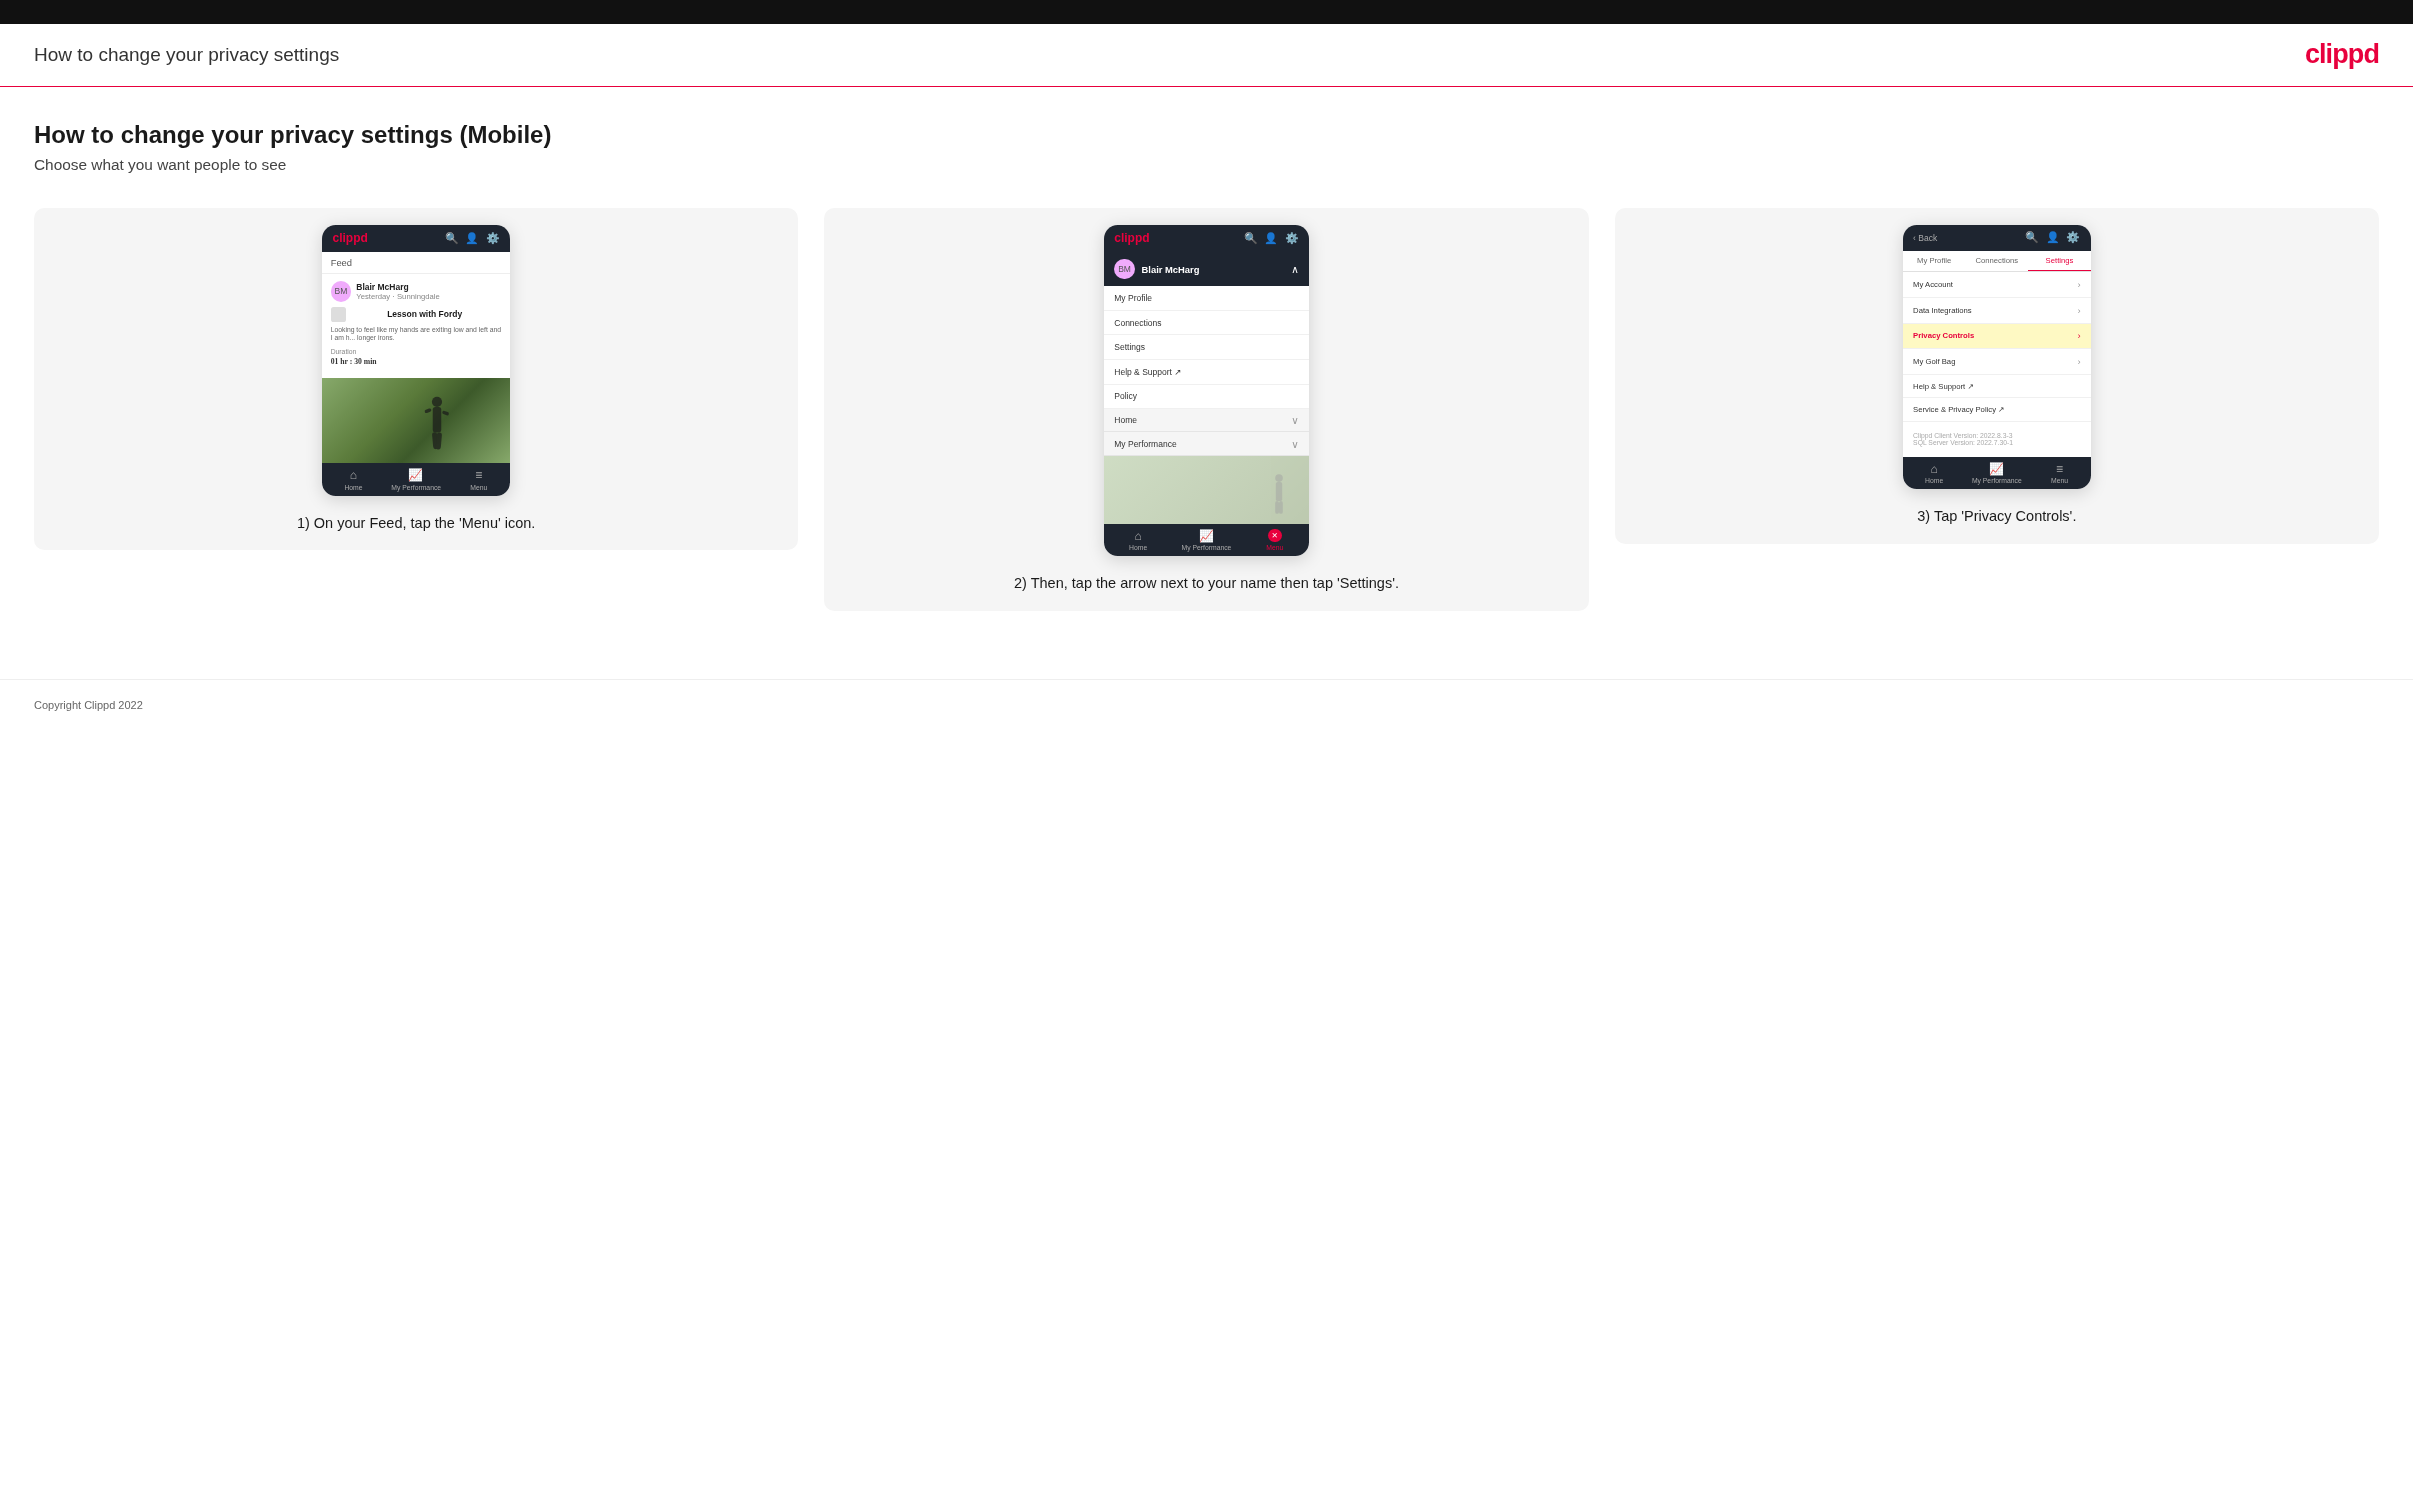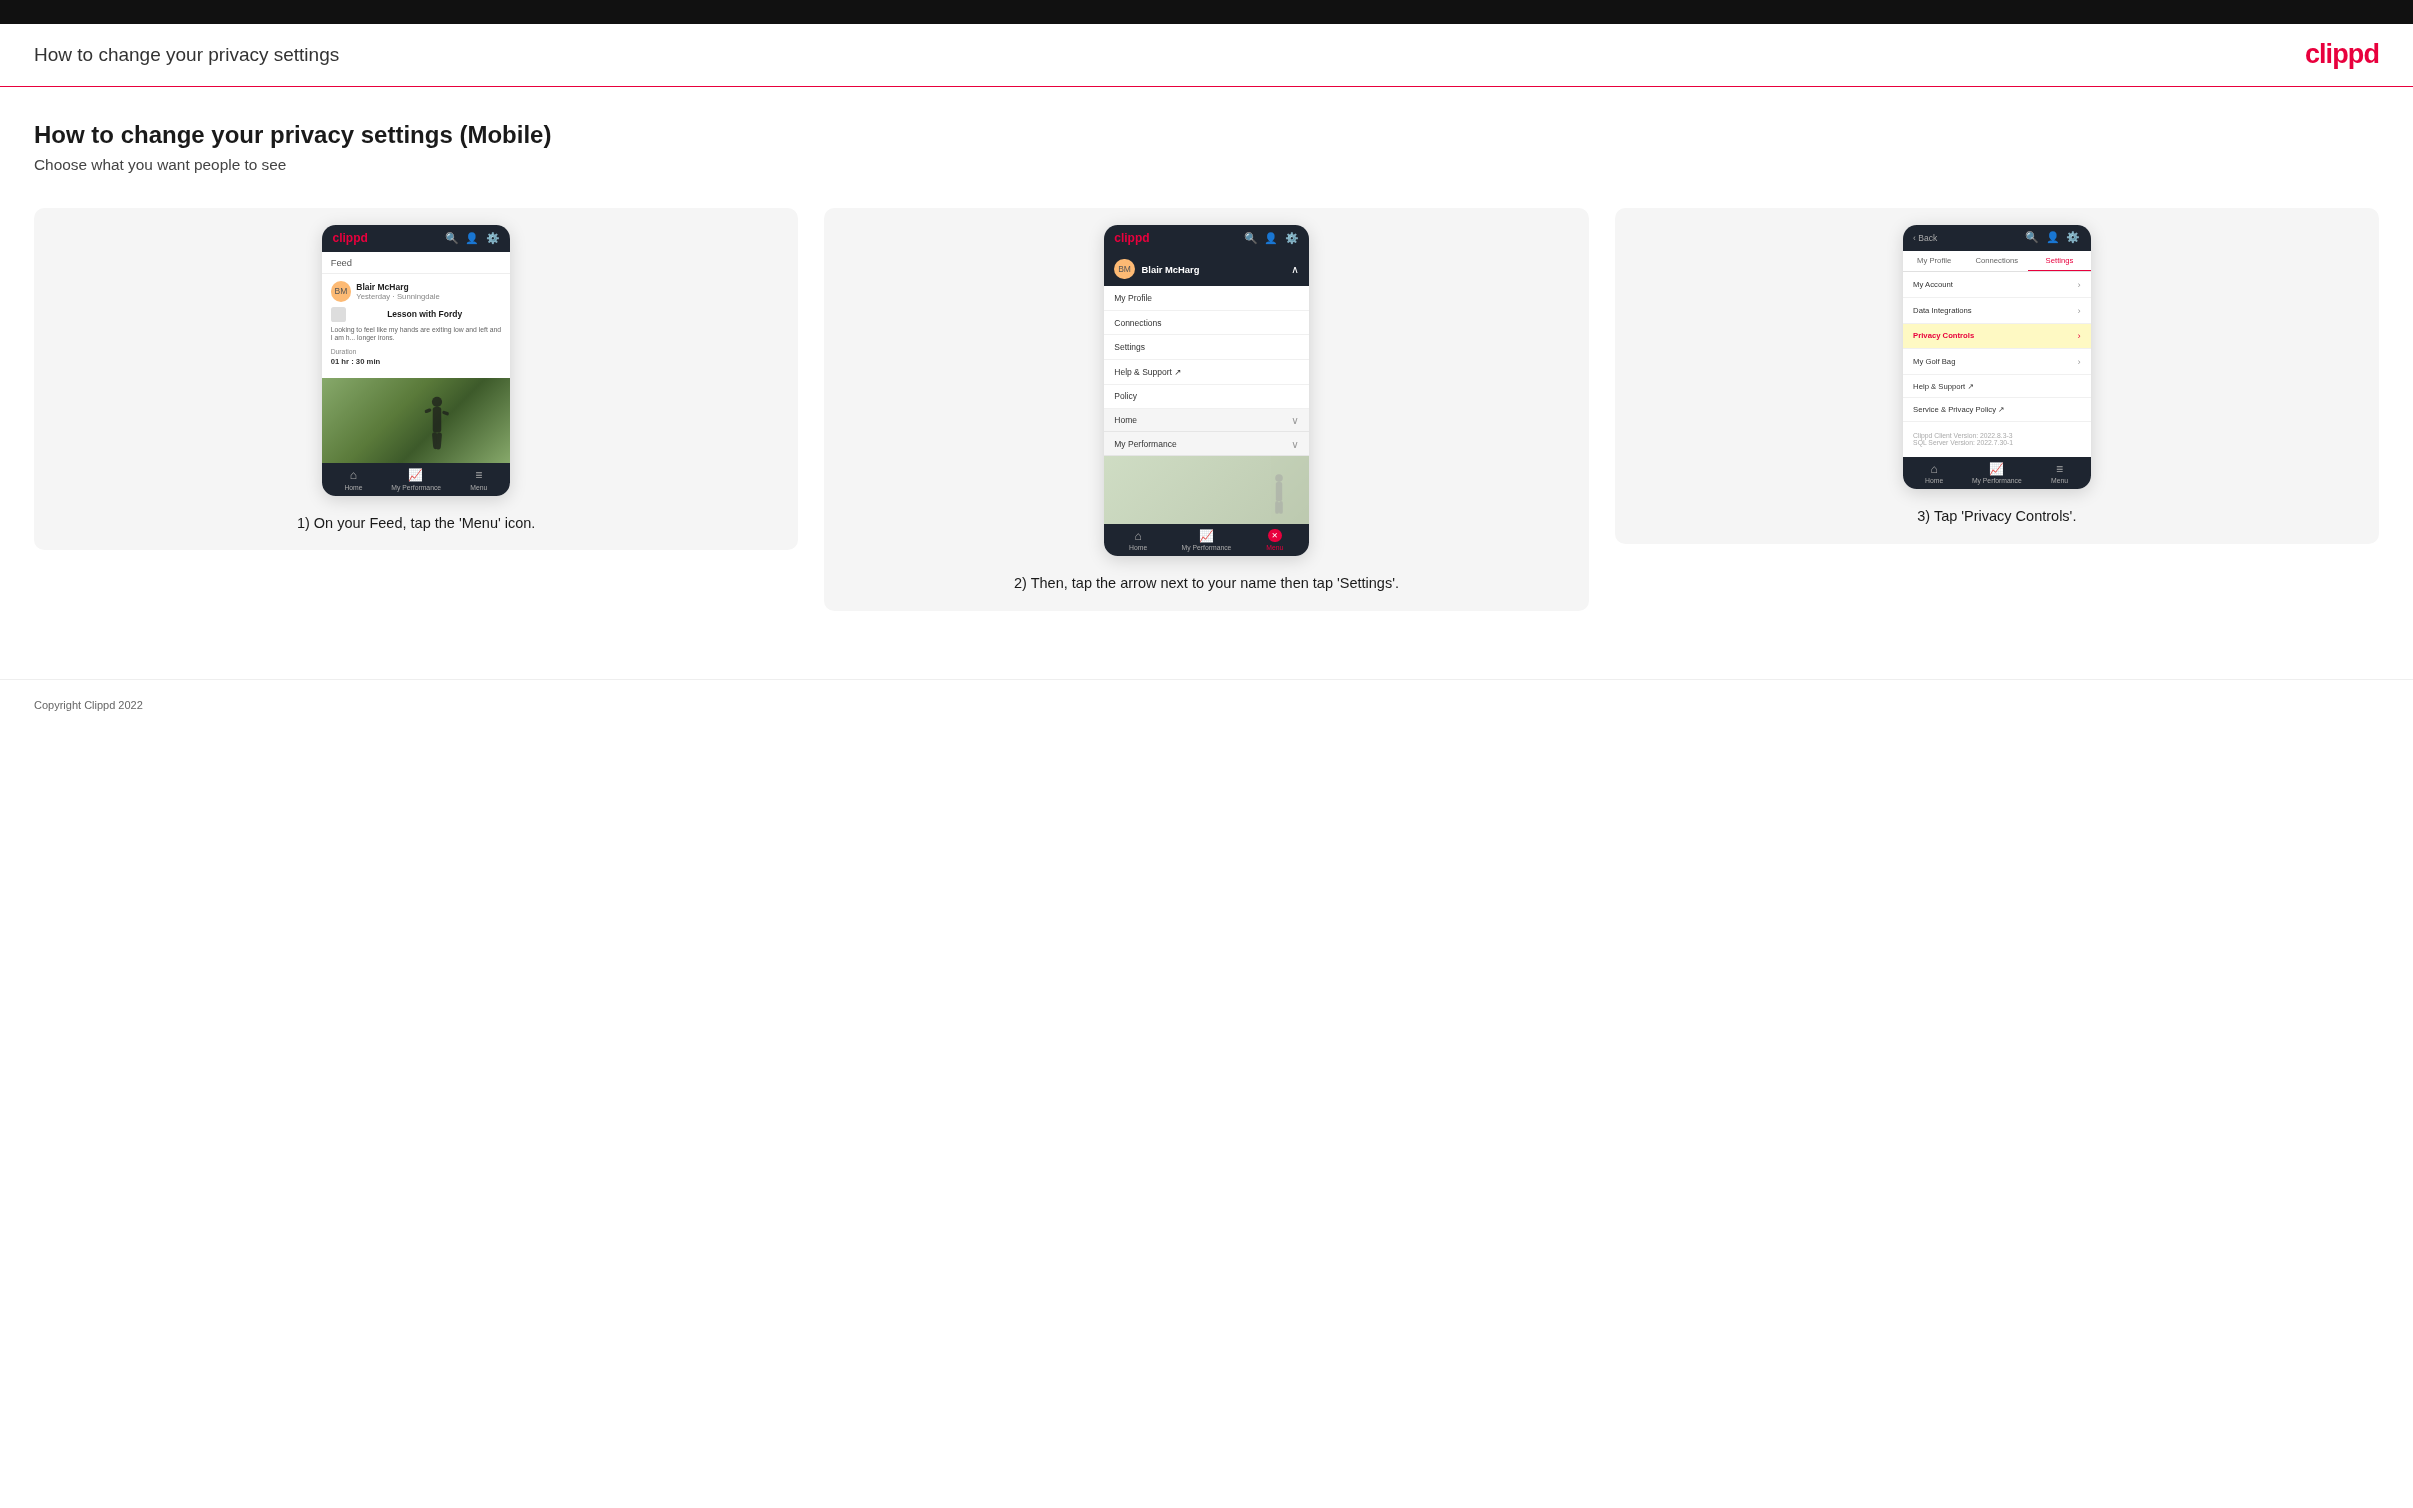--- a/index.html
+++ b/index.html
@@ -134,21 +134,21 @@
       display: flex;
       align-items: center;
       gap: 5.1px;
       margin-bottom: 5.1px;
     }
 
     .avatar-circle {
       width: 20.5px;
       height: 20.5px;
       border-radius: 50%;
-      background: #fdba74;
+      background: #f0abfc;
       display: flex;
       align-items: center;
       justify-content: center;
       font-size: 8.5px;
       color: #555;
       flex-shrink: 0;
     }
 
     .user-info .name {
       font-size: 8.5px;
@@ -192,20 +192,21 @@
       font-size: 6.8px;
       color: #888;
       margin-bottom: 1.7px;
     }
 
     .duration-value {
       font-size: 7.7px;
       font-weight: 600;
       color: #333;
       margin-bottom: 5.1px;
+      font-family: Liberation Serif, serif;
     }
 
     
     .golf-image {
       width: 100%;
       height: 85px;
       background: linear-gradient(135deg, #87a96b 0%, #5a7a3a 40%, #3d5a2a 60%, #87a96b 100%);
       position: relative;
       overflow: hidden;
     }

